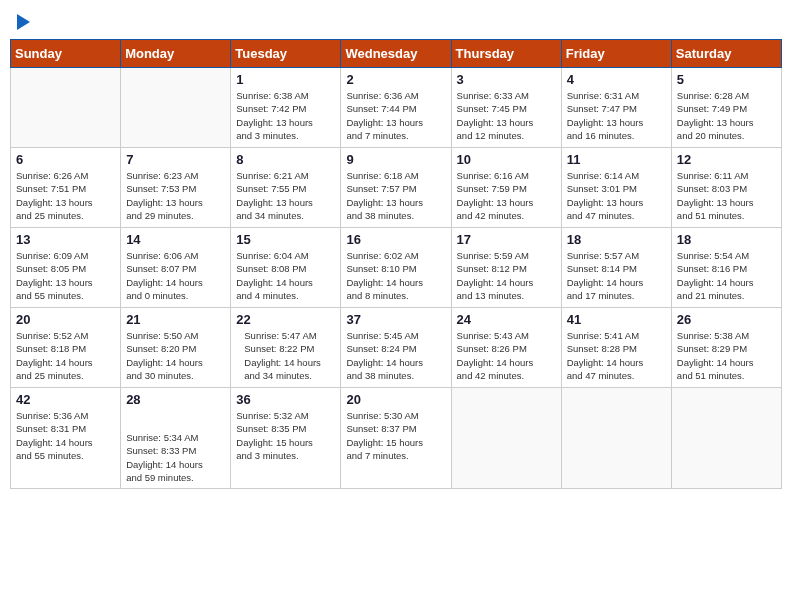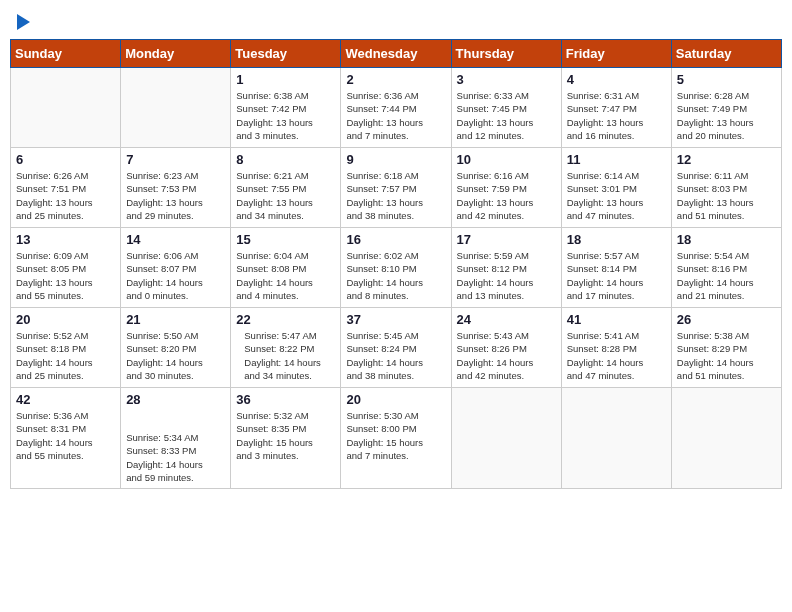--- a/index.html
+++ b/index.html
@@ -315,21 +315,21 @@
         <td>
           <div class="day-number">36</div>
           <div class="day-info" style="white-space: pre-line;">Sunrise: 5:32 AM
 Sunset: 8:35 PM
 Daylight: 15 hours
 and 3 minutes.</div>
         </td>
         <td>
           <div class="day-number">20</div>
           <div class="day-info" style="white-space: pre-line;">Sunrise: 5:30 AM
-Sunset: 8:00 PM
+Sunset: 8:37 PM
 Daylight: 15 hours
 and 7 minutes.</div>
         </td>
         <td class="empty"></td>
         <td class="empty"></td>
         <td class="empty"></td>
       </tr>
     </tbody>
 </table>
 

